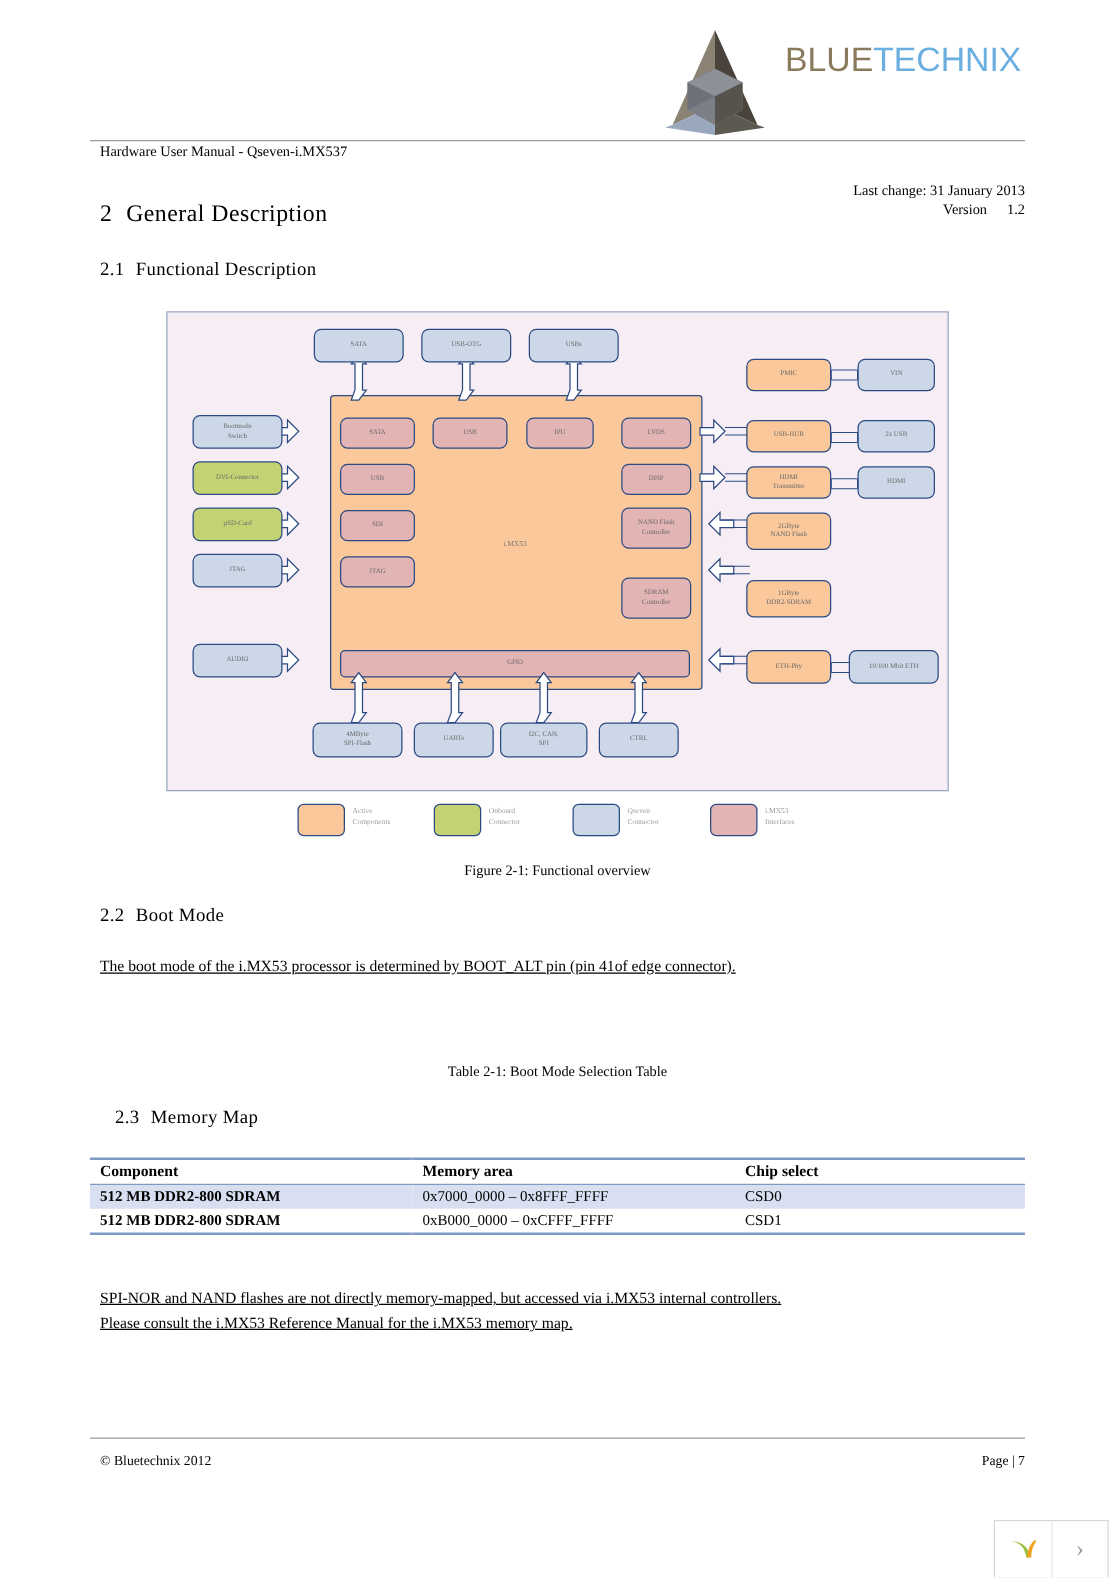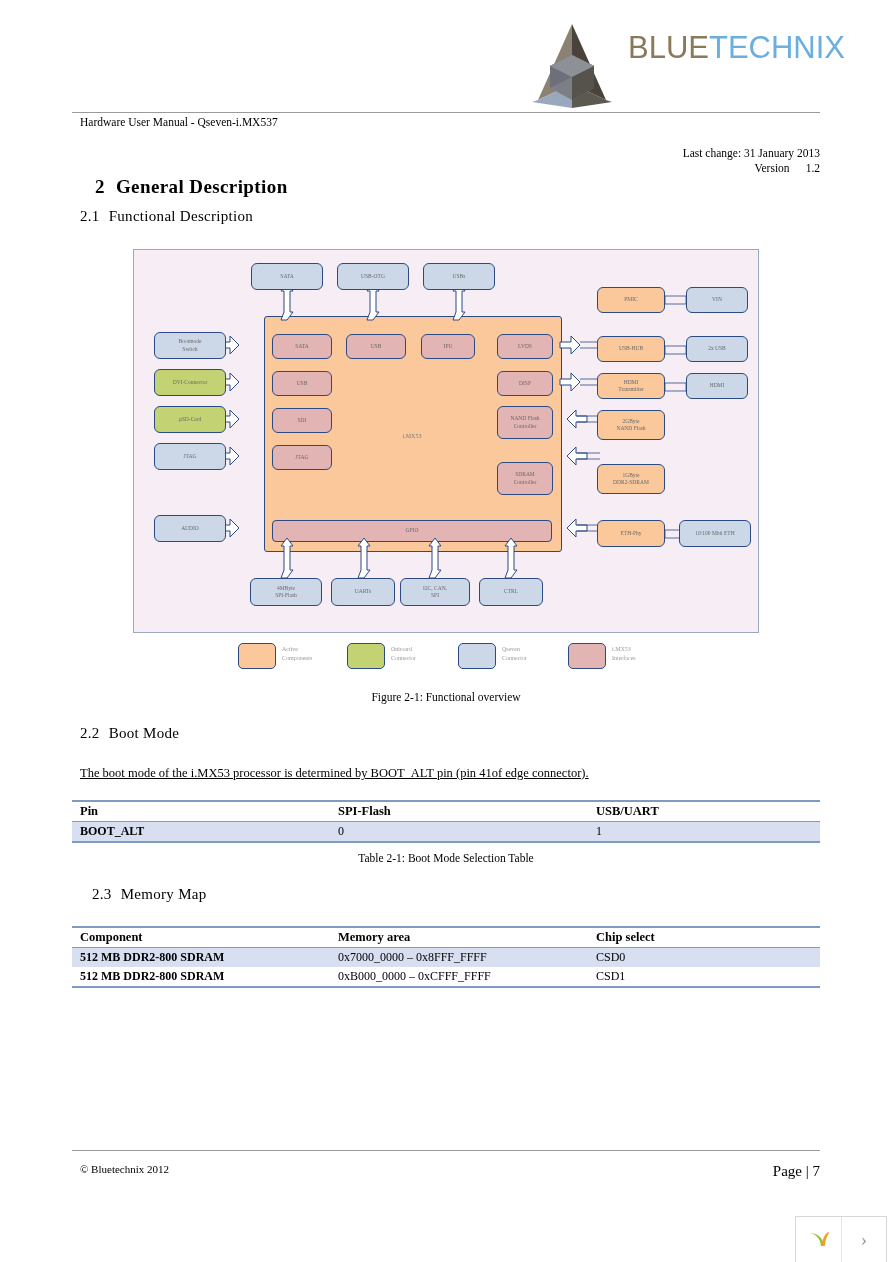--- a/index.html
+++ b/index.html
@@ -7,35 +7,35 @@
     width:892px;height:1262px;background:#ffffff;
     font-family:"Liberation Serif", serif;
     color:#000;position:relative;overflow:hidden;
   }
   .page{position:absolute;inset:0;}
 
   
   .logo-wrap{position:absolute;left:528px;top:22px;width:300px;height:88px;}
   .logo-mark{position:absolute;left:0;top:0;width:88px;height:88px;}
   .logo-text{position:absolute;left:100px;top:12px;}
-  .logo-line1{font-family:"Liberation Sans",sans-serif;font-size:31px;letter-spacing:0px;line-height:28px;white-space:nowrap;}
+  .logo-line1{font-family:"Liberation Sans",sans-serif;font-size:27px;letter-spacing:0px;line-height:28px;white-space:nowrap;}
   .logo-line1 .blue{color:#8a7a5c;}
   .logo-line1 .tech{color:#6aafe0;}
   .logo-line2{font-family:"Liberation Sans",sans-serif;font-size:27px;color:#a8a8a8;line-height:30px;white-space:nowrap;}
 
   
   .hdr-rule{position:absolute;left:72px;top:112px;width:748px;height:1px;background:#9a9a9a;}
   .hdr-left{position:absolute;left:80px;top:116px;font-size:11.5px;white-space:nowrap;}
   .hdr-right{position:absolute;right:72px;top:116px;text-align:right;font-size:11.5px;margin-top:30px;}
   .hdr-right div{white-space:nowrap;line-height:15px;}
   .hdr-ver-label{display:inline-block;}
   .hdr-ver-num{display:inline-block;margin-left:16px;}
 
   
-  h1.sec{position:absolute;margin:15px;font-weight:bold;font-size:19px;letter-spacing:.4px;white-space:nowrap;text-align:right;}
+  h1.sec{position:absolute;margin:0;font-weight:normal;font-size:19px;letter-spacing:.4px;white-space:nowrap;text-align:right;}
   h2.sub{position:absolute;margin:0;font-weight:normal;font-size:15px;letter-spacing:.3px;white-space:nowrap;}
   h1.sec .num{display:inline-block;margin-right:11px;}
   h2.sub .num{display:inline-block;margin-right:9px;}
 
   
   .para{position:absolute;font-size:12.5px;white-space:nowrap;text-decoration:underline;}
 
   
   .figure{position:absolute;left:133px;top:249px;width:624px;height:382px;
           background:#f7eef5;border:1px solid #9aa8c4;}
@@ -64,21 +64,21 @@
   .tbl .rule-bot{border-bottom:2px solid #7f9bc4;}
   .tbl tr.shade{background:#d7dff0;}
   .tbl td.c1,.tbl th.c1{width:250px;}
   .tbl td.c2,.tbl th.c2{width:250px;}
   .tbl td.b{font-weight:bold;}
   .tbl-cap{position:absolute;width:748px;left:72px;text-align:center;font-size:11.5px;}
 
   
   .ftr-rule{position:absolute;left:72px;top:1150px;width:748px;height:1px;background:#9a9a9a;}
   .ftr-left{position:absolute;left:80px;top:1163px;font-size:11px;}
-  .ftr-right{position:absolute;right:72px;top:1163px;font-size:15px;}
+  .ftr-right{position:absolute;right:72px;top:1163px;font-size:11px;}
 
   
   .viewer{position:absolute;left:795px;top:1216px;width:90px;height:45px;
           background:#ffffff;border:1px solid #d8d8d8;display:flex;}
   .viewer-left{width:45px;border-right:1px solid #e6e6e6;display:flex;align-items:center;justify-content:center;}
   .viewer-right{width:44px;display:flex;align-items:center;justify-content:center;color:#9a9a9a;font-size:19px;}
 </style>
 </head>
 <body>
 
@@ -264,36 +264,20 @@
     <div class="lg-txt" style="left:612px;top:645px;white-space:pre-line;">i.MX53
 Interfaces</div>
   </div>
 
   <div class="fig-cap" style="left:0;top:691px;">Figure 2-1: Functional overview</div>
 
   <h2 class="sub" style="left:80px;top:725px;"><span class="num">2.2</span><span>Boot Mode</span></h2>
 
   <div class="para" style="left:80px;top:766px;">The boot mode of the i.MX53 processor is determined by BOOT_ALT pin (pin 41of edge connector).</div>
 
-  <table class="tbl" style="top:800px;">
-    <thead>
-      <tr class="rule-top">
-        <th class="c1">Pin</th>
-        <th class="c2">SPI-Flash</th>
-        <th>USB/UART</th>
-      </tr>
-    </thead>
-    <tbody>
-      <tr class="shade rule-mid rule-bot">
-        <td class="c1 b">BOOT_ALT</td>
-        <td class="c2">0</td>
-        <td>1</td>
-      </tr>
-    </tbody>
-  </table>
   <div class="tbl-cap" style="top:852px;">Table 2-1: Boot Mode Selection Table</div>
 
   <h2 class="sub" style="left:92px;top:886px;"><span class="num">2.3</span><span>Memory Map</span></h2>
 
   <table class="tbl" style="top:926px;">
     <thead>
       <tr class="rule-top">
         <th class="c1">Component</th>
         <th class="c2">Memory area</th>
         <th>Chip select</th>
@@ -306,20 +290,22 @@
         <td>CSD0</td>
       </tr>
       <tr class="rule-bot">
         <td class="c1 b">512 MB DDR2-800 SDRAM</td>
         <td class="c2">0xB000_0000 – 0xCFFF_FFFF</td>
         <td>CSD1</td>
       </tr>
     </tbody>
   </table>
 
+  <div class="para" style="left:80px;top:1031px;">SPI-NOR and NAND flashes are not directly memory-mapped, but accessed via i.MX53 internal controllers.</div>
+  <div class="para" style="left:80px;top:1051px;">Please consult the i.MX53 Reference Manual for the i.MX53 memory map.</div>
 
   <div class="ftr-rule"></div>
   <div class="ftr-left">© Bluetechnix 2012</div>
   <div class="ftr-right">Page | 7</div>
 
   <div class="viewer">
     <div class="viewer-left">
       <svg width="26" height="26" viewBox="0 0 26 26">
         <path d="M3 6 C10 7, 14 11, 15 19 L18 19 C17 10, 11 6, 3 6 Z" fill="#9bbf3a"></path>
         <path d="M22 5 C18 8, 16 13, 16 19 L19 19 C19 13, 21 9, 23 6 Z" fill="#f0a21e"></path>

